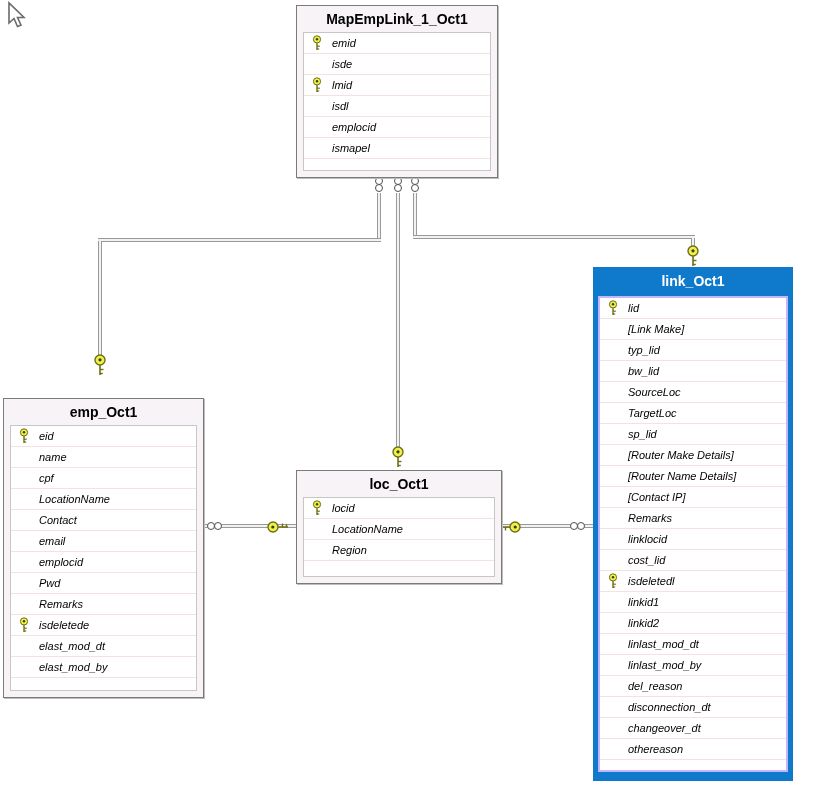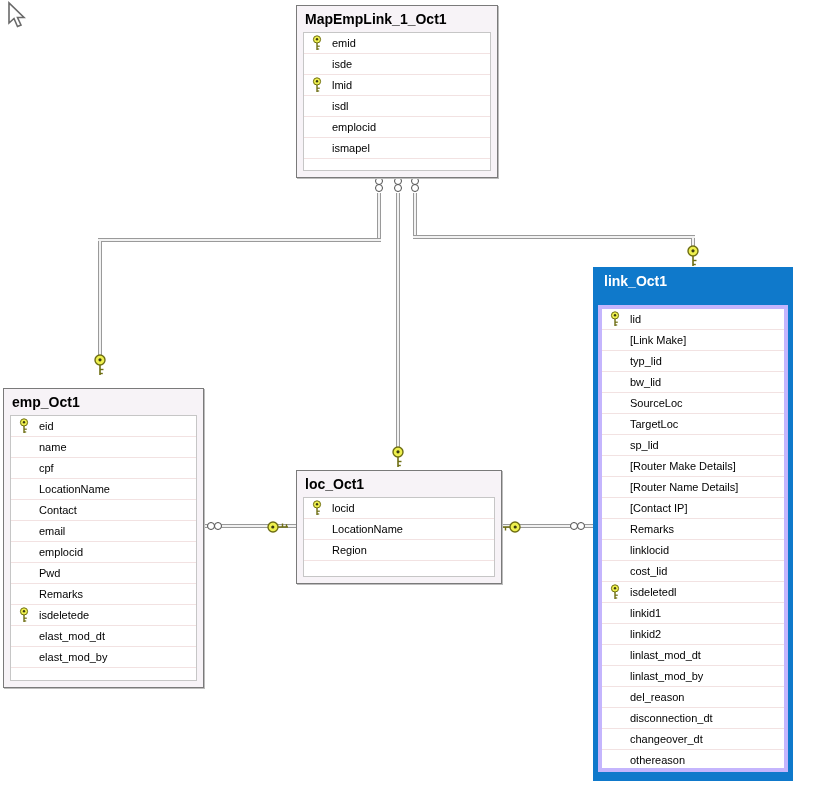--- a/index.html
+++ b/index.html
@@ -17,34 +17,35 @@
     position:relative;
   }
   #canvas{position:absolute;inset:0;background:#ffffff;}
 
   
   .table{
     position:absolute;box-sizing:border-box;
     background:var(--table-background);
     border:1px solid var(--table-border);
     box-shadow:1px 1px 0 #bdbdbd;
-    display:flex;flex-direction:column;
+    display:flex;flex-direction:column;text-align:center;
   }
   .title{
     height:26px;box-sizing:border-box;
     padding:5px 8px 0 8px;
     font-size:14px;font-weight:bold;color:#000;
     white-space:nowrap;overflow:hidden;
     cursor:default;user-select:none;
   }
   .grid{
     flex:1;margin:0 6px 6px 6px;
     background:#ffffff;
     border:1px solid var(--grid-border);
     overflow:hidden;
+    font-style:italic;
   }
   .row{
     height:20px;display:flex;align-items:center;
     border-bottom:1px solid var(--row-separator);
     font-size:11px;color:#000;white-space:nowrap;
   }
   .keycell{
     width:26px;min-width:26px;height:20px;
     display:flex;align-items:center;justify-content:center;
   }
@@ -53,21 +54,21 @@
   
   .table.selected{
     background:var(--selection-blue);
     border:none;box-shadow:none;
     padding:4px 5px 9px 5px;
   }
   .table.selected .title{
     height:22px;padding:2px 6px 0 6px;color:#ffffff;
   }
   .table.selected .grid{
-    margin:12px 0 0 0;border:4px solid #c4b5fd;
+    margin:3px 0 0 0;border:2px solid #c4b5fd;
   }
 
   
   .ln{position:absolute;box-sizing:border-box;background:#f2f2f2;}
   .ln-h{height:4px;border-top:1px solid var(--connector-gray);border-bottom:1px solid var(--connector-gray);}
   .ln-v{width:4px;border-left:1px solid var(--connector-gray);border-right:1px solid var(--connector-gray);}
 
   
   .inf{position:absolute;display:flex;}
   .inf .c{
@@ -248,21 +249,21 @@
         <line x1="5" y1="8" x2="5" y2="15" stroke="#6e6e13" stroke-width="1.4"></line>
         <line x1="5" y1="11.2" x2="7.8" y2="11.2" stroke="#6e6e13" stroke-width="1.2"></line>
         <line x1="5" y1="14" x2="7.2" y2="14" stroke="#6e6e13" stroke-width="1.2"></line>
       </svg>
     </span>
     <span class="colname">ismapel</span>
   </div>
       </div>
   </div>
 
-  <div class="table" style="left:3px;top:388px;width:201px;height:300px;">
+  <div class="table" style="left:3px;top:398px;width:201px;height:300px;">
     <div class="title">emp_Oct1</div>
     <div class="grid">
         <div class="row">
     <span class="keycell">
       <svg width="10" height="16" viewBox="0 0 10 16">
         <circle cx="5" cy="4.4" r="3.6" fill="#eef04e" stroke="#6e6e13"></circle>
         <circle cx="5" cy="4.2" r="1.2" fill="#3c3c10"></circle>
         <line x1="5" y1="8" x2="5" y2="15" stroke="#6e6e13" stroke-width="1.4"></line>
         <line x1="5" y1="11.2" x2="7.8" y2="11.2" stroke="#6e6e13" stroke-width="1.2"></line>
         <line x1="5" y1="14" x2="7.2" y2="14" stroke="#6e6e13" stroke-width="1.2"></line>

